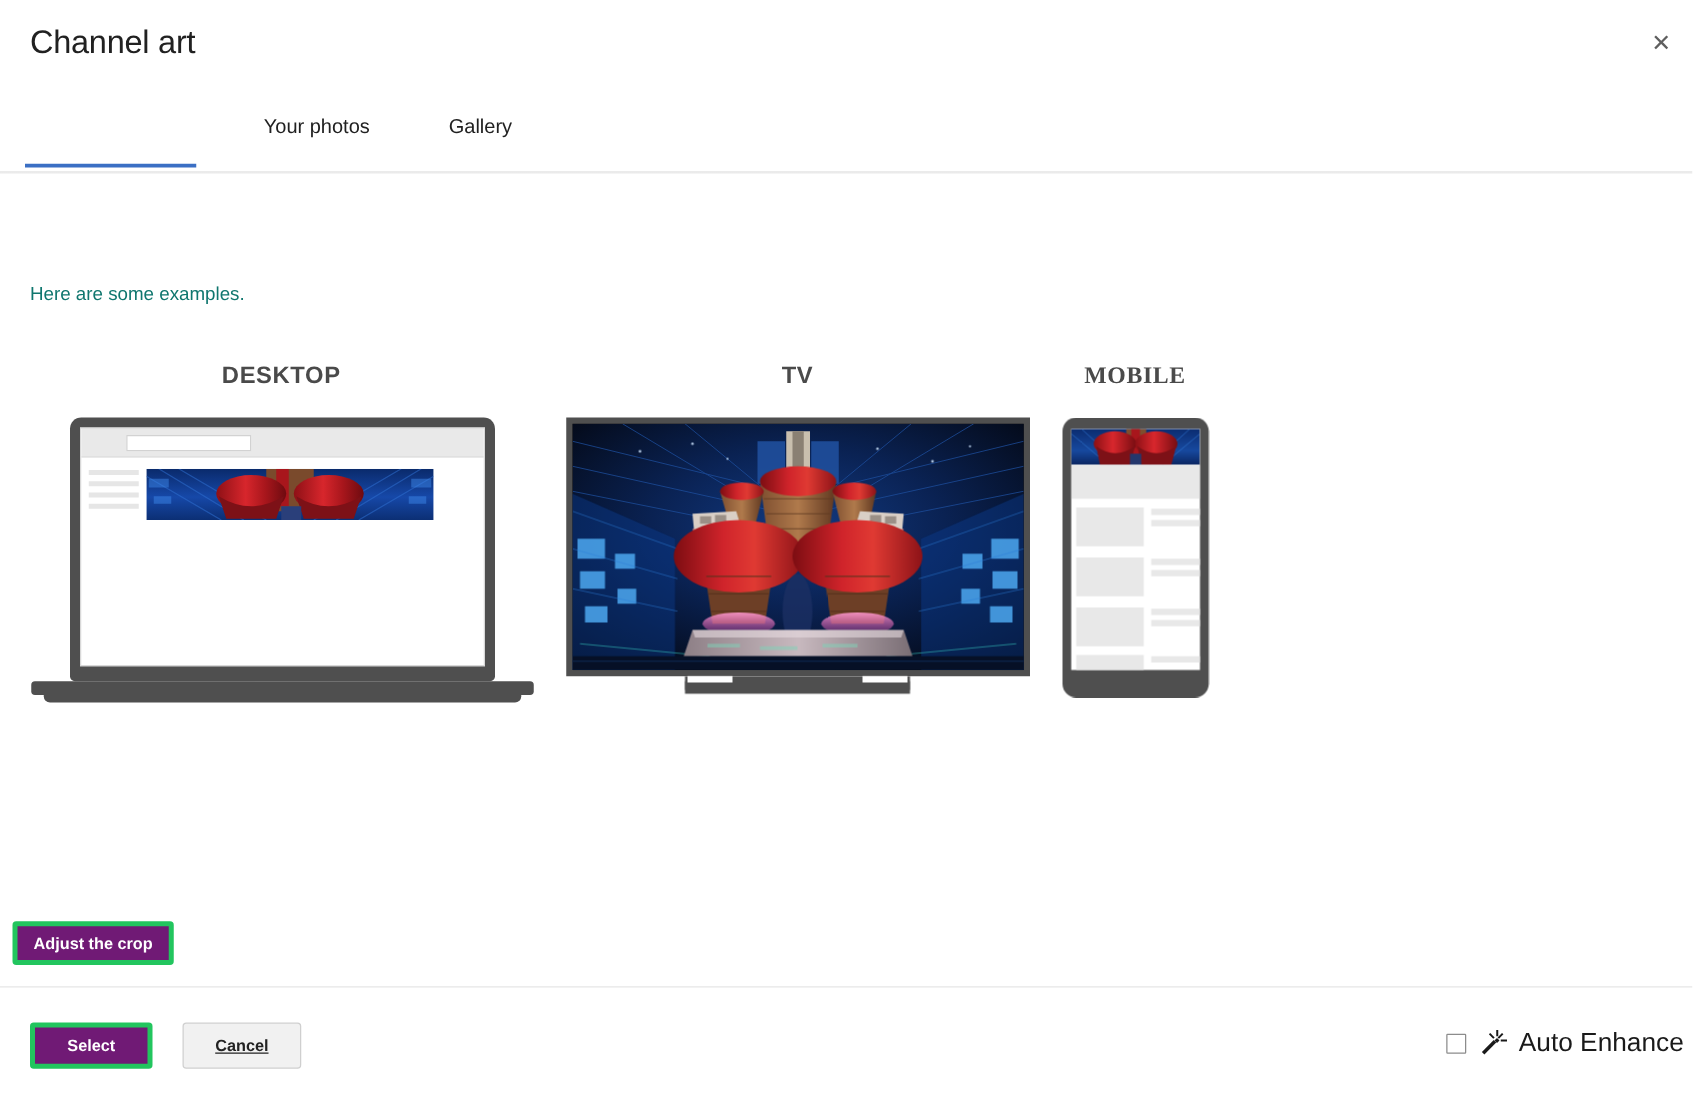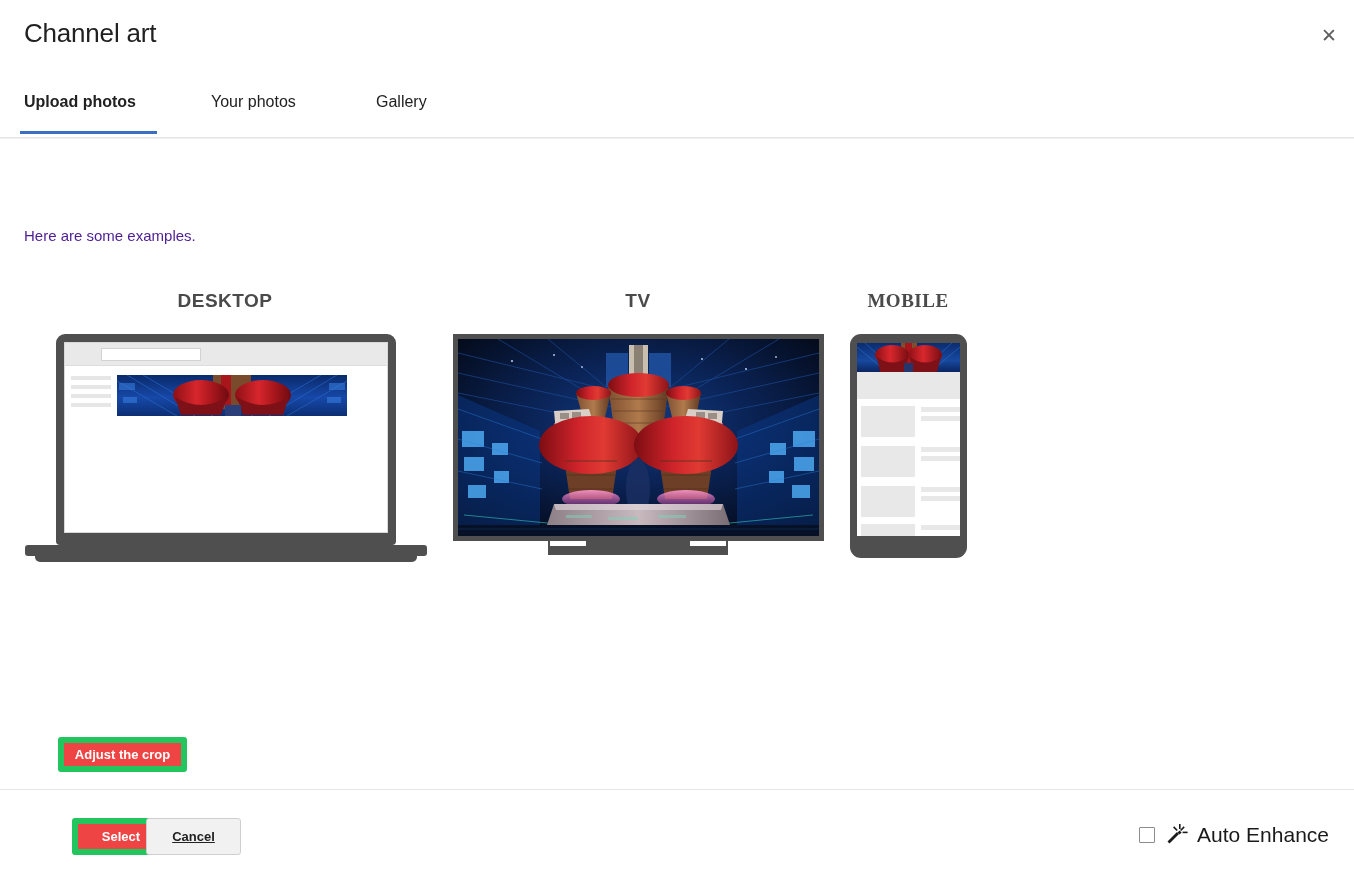--- a/index.html
+++ b/index.html
@@ -46,21 +46,21 @@
   }
 
   
   .body-head {
     position: absolute; left: 24px; top: 167px;
     font-size: 27px; font-weight: 400; color: #212121;
     letter-spacing: -0.3px;
   }
   .body-sub {
     position: absolute; left: 24px; top: 227px;
-    font-size: 15px; color: #4c1d95;
+    font-size: 15px; color: #0f766e;
   }
 
   
   .dev-label {
     position: absolute; top: 290px;
     font-size: 19px; font-weight: bold; color: #4a4a4a;
     letter-spacing: 0.5px; text-align: center;
   }
   #lbl-desktop { left: 125px; width: 200px; }
   #lbl-tv      { left: 538px; width: 200px; }
@@ -140,54 +140,53 @@
   .ph-lines i { display:block; height: 5px; background:#e8e8e8; margin-bottom: 4px; }
 
   
   .art { position: absolute; left: 0; top: 0; width: 100%; height: 100%; }
 
   
   .btn {
     position: absolute; display: flex; align-items: center; justify-content: center;
     font-size: 13px; font-weight: bold; cursor: pointer; border-radius: 3px;
   }
-  .btn-primary { background: #ef4444; color: #ffffff; border: 6px solid #22c55e; margin-left: 48px; }
+  .btn-primary { background: #701a75; color: #ffffff; border: 4px solid #22c55e; }
   .btn-secondary { background: #f1f1f1; color: #222; border: 1px solid #cfcfcf; }
 
   #btn-adjust { left: 10px; top: 737px; width: 129px; height: 35px; }
   #btn-select { left: 24px; top: 818px; width: 98px; height: 37px; }
   #btn-cancel { left: 146px; top: 818px; width: 95px; height: 37px; text-decoration: underline; }
 
   .footer-sep {
     position: absolute; left: 0; top: 789px; width: 100%; height: 1px; background: #e6e6e6;
   }
 
   
   .auto-enh {
-    position: absolute; right: 25px; top: 818px; height: 34px;
+    position: absolute; right: 7px; top: 818px; height: 34px;
     display: flex; align-items: center; gap: 9px;
   }
   .chk {
     width: 16px; height: 16px; background: #fff;
     border: 1px solid #8c8c8c; border-radius: 1px; cursor: pointer;
   }
   .auto-label { font-size: 21px; color: #1a1a1a; }
 </style>
 </head>
 <body>
 
 <div class="dialog">
 
   <div class="dlg-title">Channel art</div>
   <div class="close-btn">✕</div>
 
   <div class="tabs">
-    <div class="tab active" style="left:24px">Upload photos</div>
     <div class="tab" style="left:211px">Your photos</div>
-    <div class="tab" style="left:376px">Gallery</div>
+    <div class="tab" style="left:359px">Gallery</div>
   </div>
   <div class="tab-underline"></div>
   <div class="header-sep"></div>
 
   <div class="body-sub">Here are some examples.</div>
 
   <div class="dev-label" id="lbl-desktop">DESKTOP</div>
   <div class="dev-label" id="lbl-tv">TV</div>
   <div class="dev-label" id="lbl-mobile">MOBILE</div>
 

